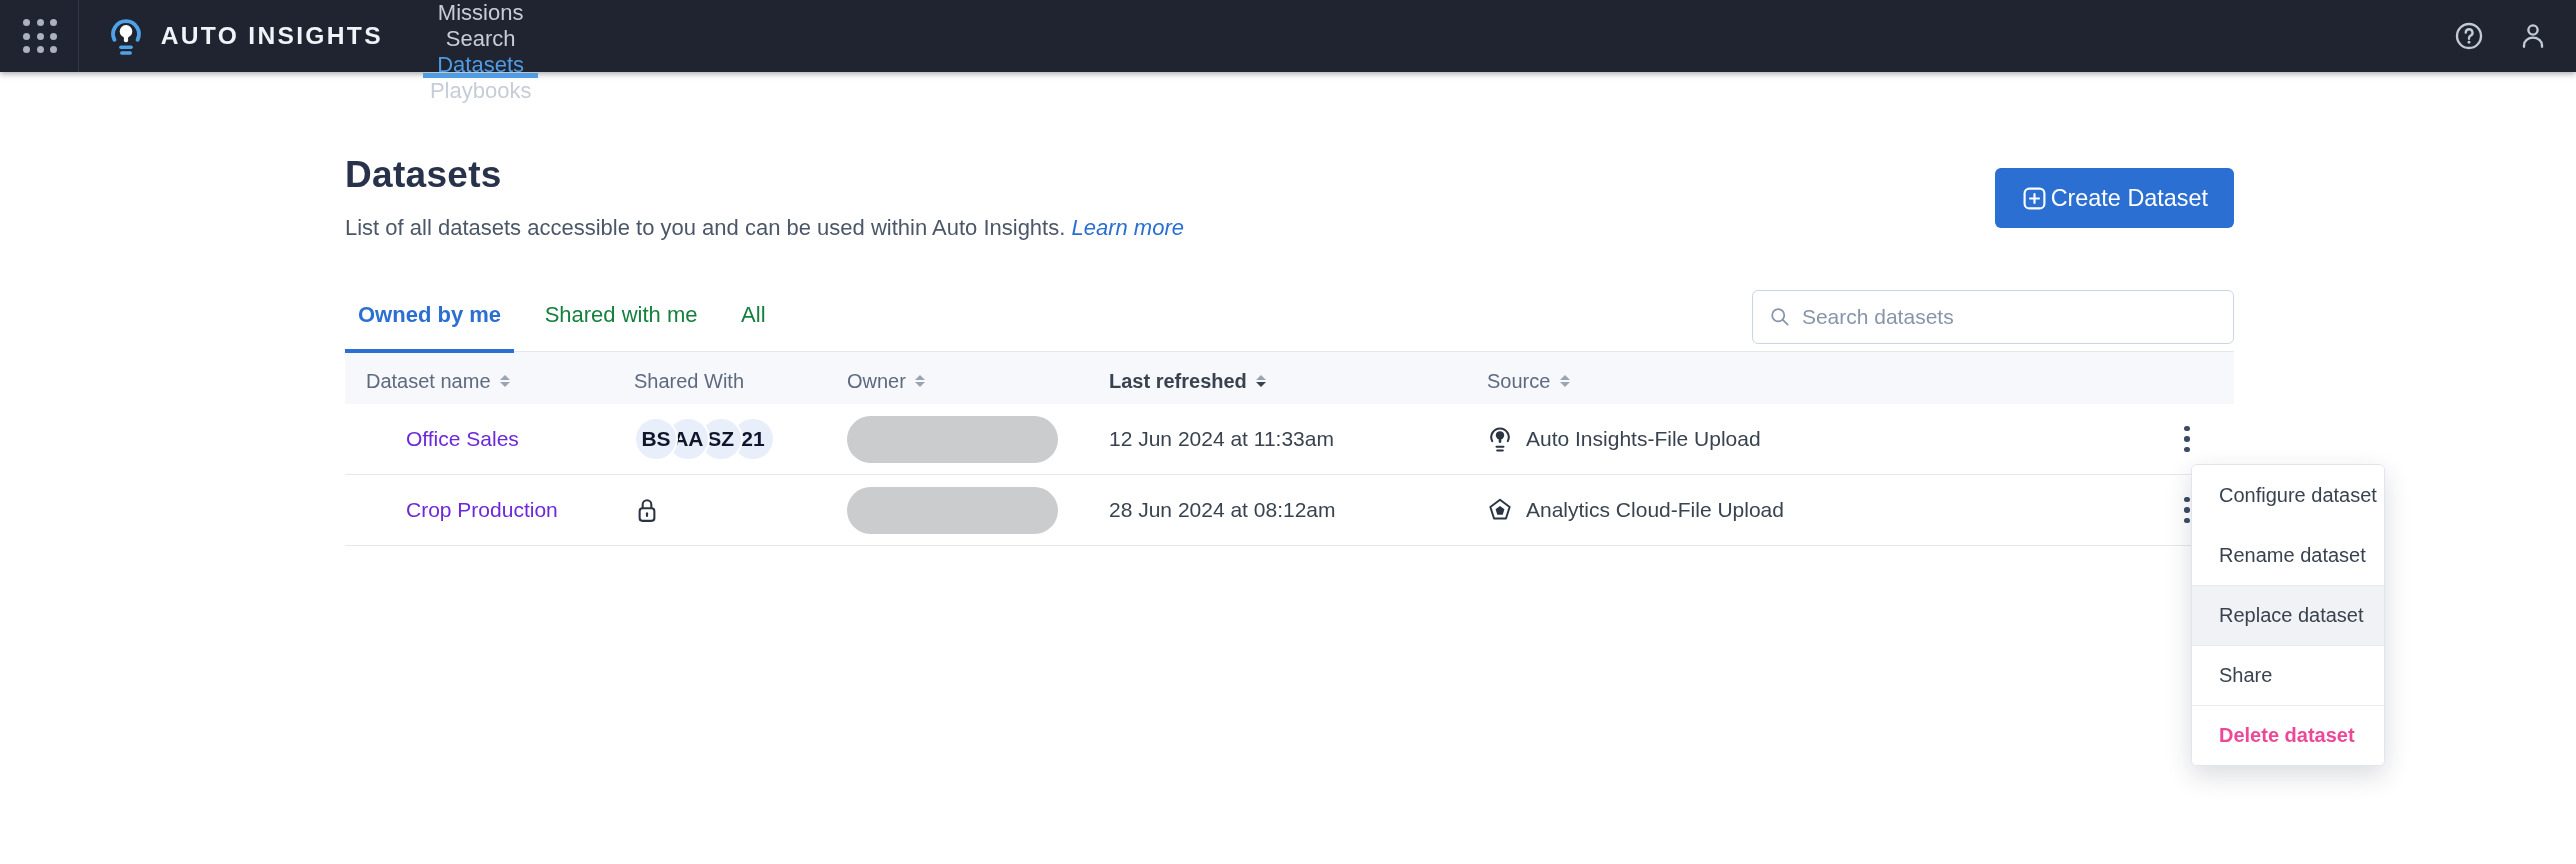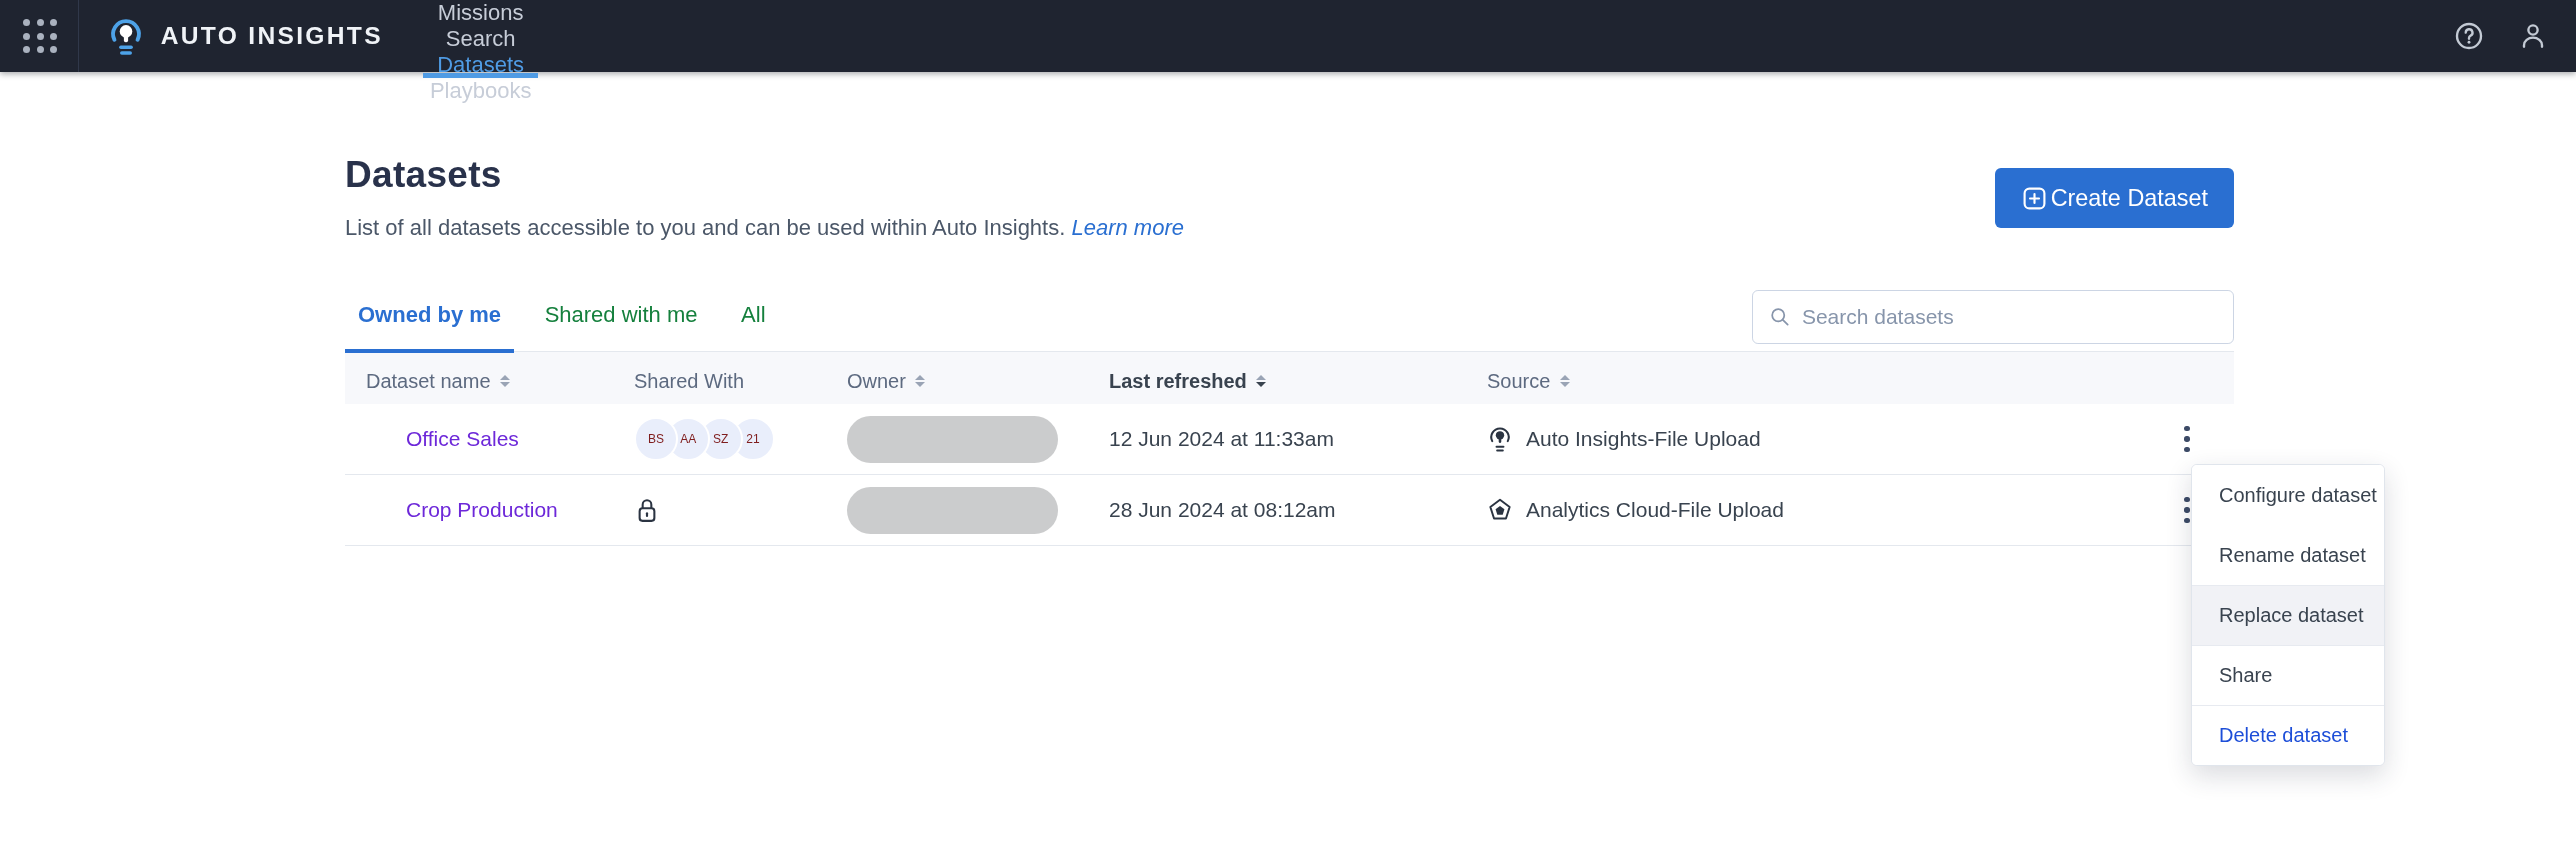--- a/index.html
+++ b/index.html
@@ -62,39 +62,39 @@
   .sort { display:inline-flex; flex-direction:column; gap:2.9px; margin-left:9.4px; }
   .sort .up    { width:0; height:0; border-left:5.3px solid transparent; border-right:5.3px solid transparent;
                  border-bottom:5.9px solid #9aa4b5; }
   .sort .down  { width:0; height:0; border-left:5.3px solid transparent; border-right:5.3px solid transparent;
                  border-top:5.9px solid #9aa4b5; }
   .sort .down.active { border-top-color:#39434f; }
   .tbl-row { height:71px; border-bottom:1.2px solid #e4e8ee; font-size:21px; color:#39434f; }
   .ds-link { color:#6d28d9; cursor:pointer; text-decoration:none;margin-left:40px; }
   .avatars { display:flex; }
   .avatar { width:44px; height:44px; border-radius:50%; background:#e9eefb; border:2.9px solid #ffffff;
-            display:flex; align-items:center; justify-content:center; font-size:12px; font-weight:400;
-            color:#7f1d1d; margin-left:-11.7px; }
+            display:flex; align-items:center; justify-content:center; font-size:21px; font-weight:700;
+            color:#0f172a; margin-left:-11.7px; }
   .avatar:first-child { margin-left:0; }
   .avatar.z4{z-index:4} .avatar.z3{z-index:3} .avatar.z2{z-index:2} .avatar.z1{z-index:1}
   .owner-pill { width:211px; height:47px; border-radius:26px; background:#cbcccd; }
   .source-cell { display:flex; align-items:center; gap:13px; }
   .kebab { display:flex; flex-direction:column; align-items:center; gap:5.3px; justify-self:center;
            cursor:pointer; padding:5.9px; }
   .kebab i { width:5.3px; height:5.3px; border-radius:50%; background:#3c4a66; }
 
   
   .ctx-menu { position:absolute; left:2191px; top:464px; width:194px; background:#ffffff;
               border:1.2px solid #e0e5ec; border-radius:5.9px; overflow:hidden; z-index:50;
               box-shadow:0 9.4px 26px rgba(30,40,60,.16); }
   .ctx-item { height:60px; display:flex; align-items:center; padding-left:27px;
               font-size:20px; color:#39434f; cursor:pointer; background:#ffffff; }
   .ctx-item.divided { border-top:1.2px solid #e7eaf0; }
   .ctx-item.highlight { background:#f1f2f6; }
-  .ctx-item.danger { color:#1d4ed8; }
+  .ctx-item.danger { color:#ec4899;font-weight:bold; }
 
   svg { display:block; }
 </style>
 </head>
 <body>
 
 <div class="navbar">
   <div class="nav-left">
     <div class="grid-icon">
       <i></i>

